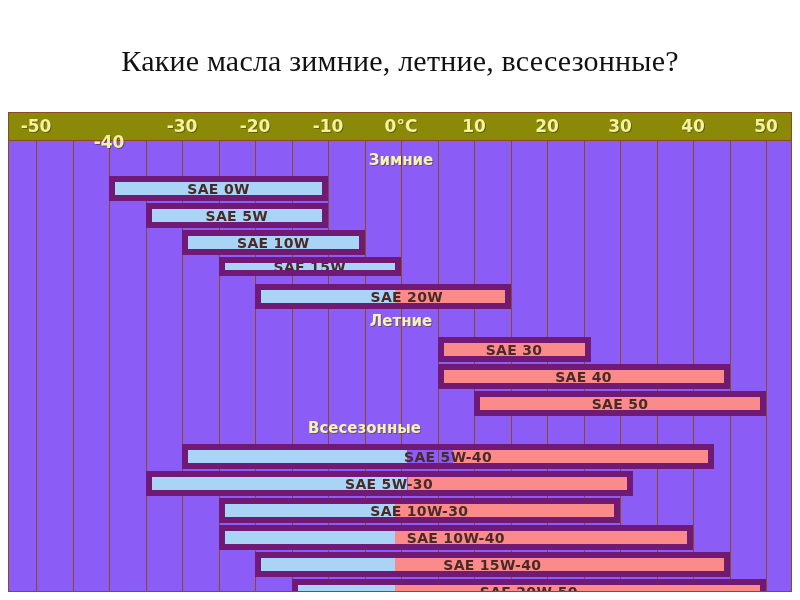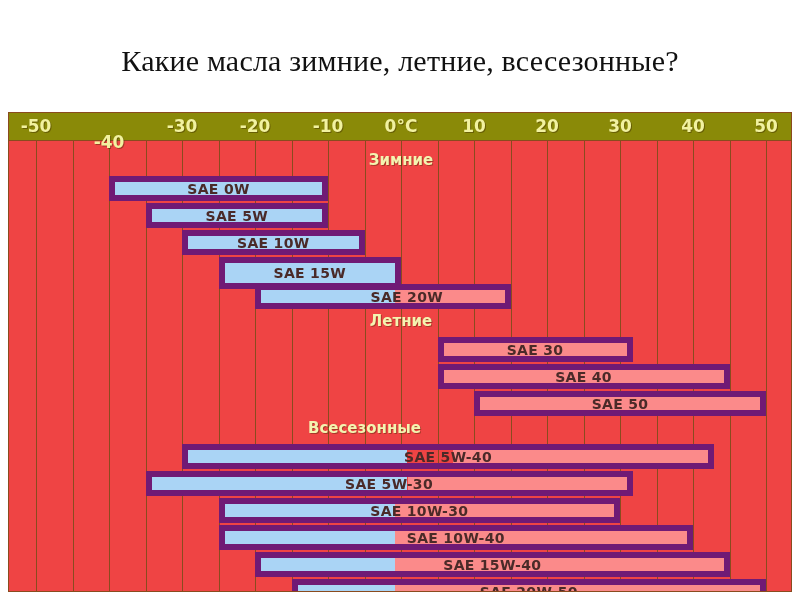--- a/index.html
+++ b/index.html
@@ -38,21 +38,21 @@
     white-space: nowrap;
   }
 
   
   #chart {
     position: absolute;
     left: 8px;
     top: 112px;
     width: 784px;
     height: 480px;
-    background: #ef4444;
+    background: #8b5cf6;
     border: 1px solid #8a4b1e;
     box-sizing: border-box;
     overflow: hidden;
   }
 
   
   #axis-strip {
     position: absolute;
     left: 0;
     top: 0;
@@ -194,31 +194,31 @@
           <div class="bar-label">SAE 0W</div>
         </div>
         <div class="bar" style="left: 136.5px; top: 62px; width: 182.5px; height: 25px;">
           <div class="seg seg-cold" style="width: 182.5px;"></div>
           <div class="bar-label">SAE 5W</div>
         </div>
         <div class="bar" style="left: 173px; top: 89px; width: 182.5px; height: 25px;">
           <div class="seg seg-cold" style="width: 182.5px;"></div>
           <div class="bar-label">SAE 10W</div>
         </div>
-        <div class="bar" style="left: 209.5px; top: 116px; width: 182.5px; height: 32px;">
+        <div class="bar" style="left: 209.5px; top: 116px; width: 182.5px; height: 19px;">
           <div class="seg seg-cold" style="width: 182.5px;"></div>
           <div class="bar-label">SAE 15W</div>
         </div>
         <div class="bar" style="left: 246px; top: 143px; width: 255.5px; height: 25px; padding-left: 48px;">
           <div class="seg seg-cold" style="width: 146px;"></div>
           <div class="seg seg-hot" style="width: 109.5px;"></div>
           <div class="bar-label">SAE 20W</div>
         </div>
         <div class="section-label" style="left: 392px; top: 171px;">Летние</div>
-        <div class="bar" style="left: 428.5px; top: 196px; width: 195px; height: 25px;">
+        <div class="bar" style="left: 428.5px; top: 196px; width: 153px; height: 25px;">
           <div class="seg seg-hot" style="width: 182.5px;"></div>
           <div class="bar-label">SAE 30</div>
         </div>
         <div class="bar" style="left: 428.5px; top: 223px; width: 292px; height: 25px;">
           <div class="seg seg-hot" style="width: 292px;"></div>
           <div class="bar-label">SAE 40</div>
         </div>
         <div class="bar" style="left: 465px; top: 250px; width: 292px; height: 25px;">
           <div class="seg seg-hot" style="width: 292px;"></div>
           <div class="bar-label">SAE 50</div>

